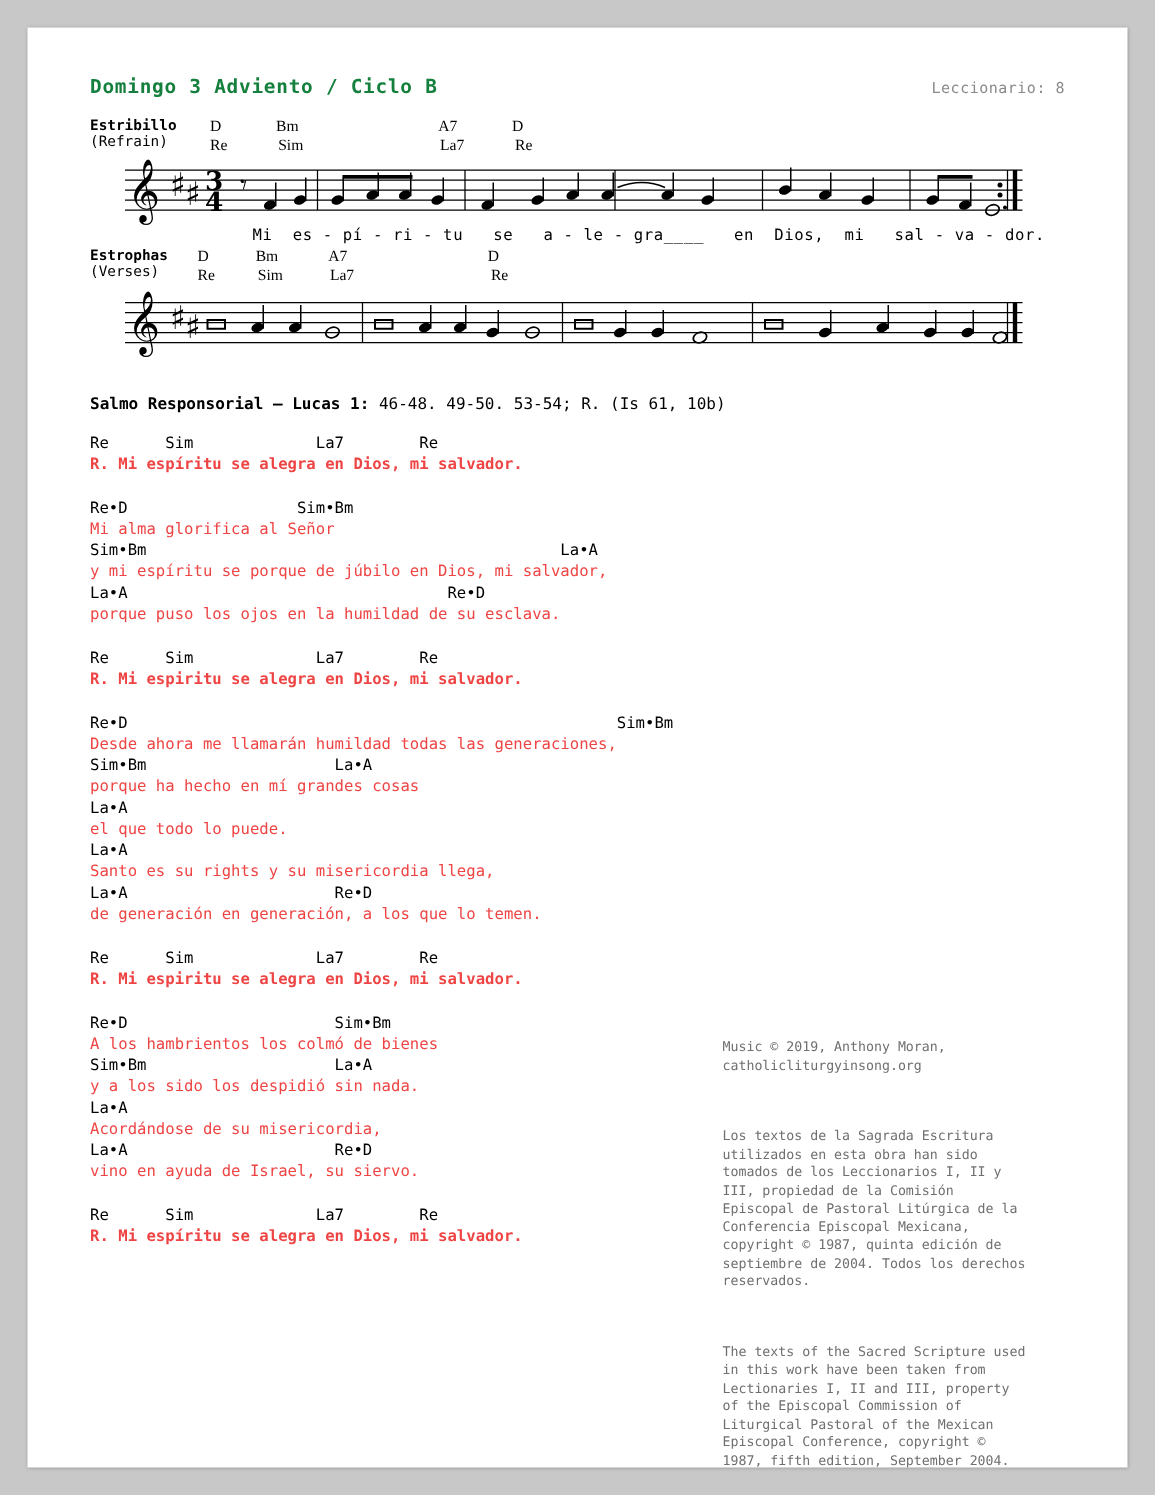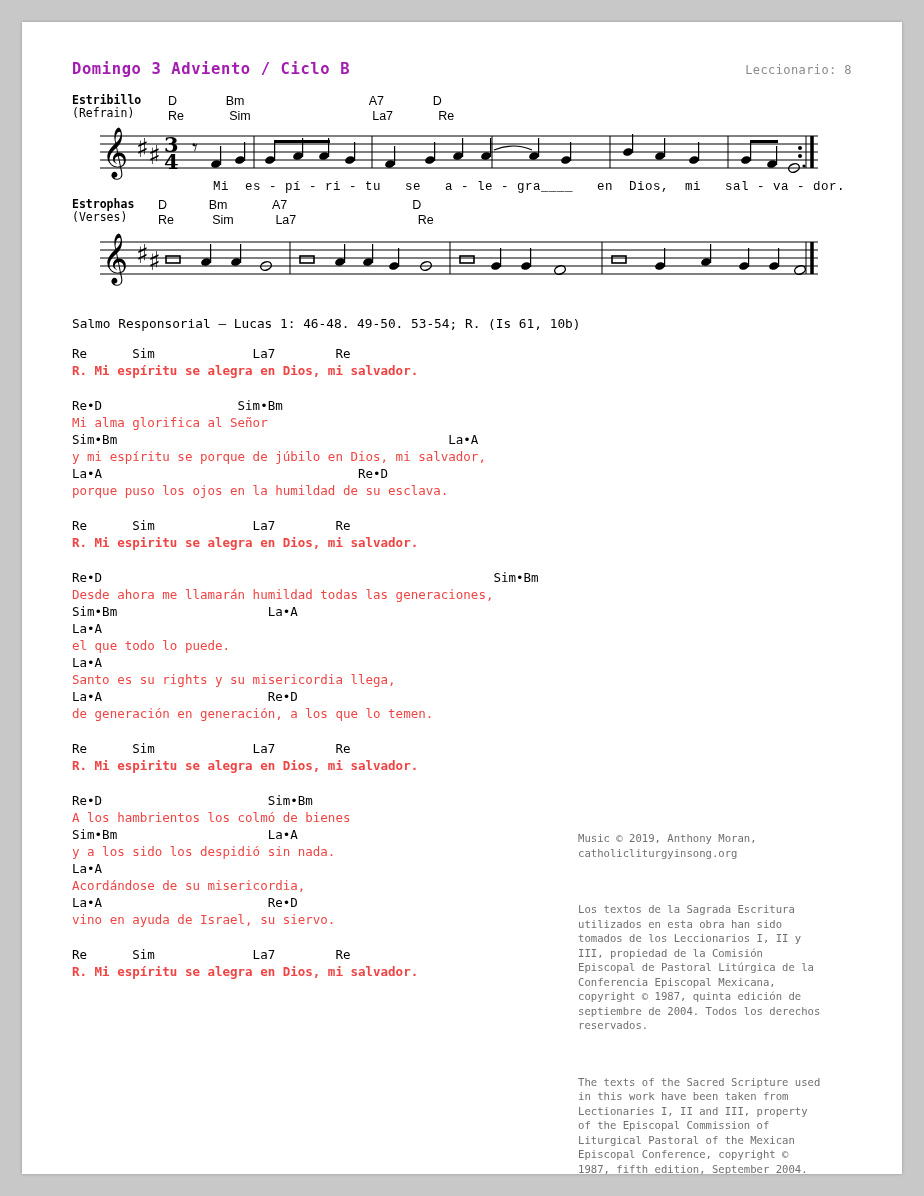--- a/index.html
+++ b/index.html
@@ -32,21 +32,21 @@
   .header-row {
     display: flex;
     align-items: baseline;
     justify-content: space-between;
   }
   .doc-title {
     font-family: "DejaVu Sans Mono", monospace;
     font-size: 15.5px;
     font-weight: bold;
     letter-spacing: 0.6px;
-    color: #a21caf;
+    color: #15803d;
   }
   .lectionary {
     font-family: "DejaVu Sans Mono", monospace;
     font-size: 12px;
     color: #8a8a8a;
     letter-spacing: 0.4px;
     padding-right: 20px;
   }
   
   .system {
@@ -62,21 +62,21 @@
     font-family: "DejaVu Sans Mono", monospace;
     font-size: 11.5px;
     font-weight: bold;
     line-height: 13px;
     color: #000;
     white-space: pre;
   }
   .sec-label .sub { font-weight: normal; }
   .chordline {
     position: absolute;
-    font-family: Liberation Sans, sans-serif;
+    font-family: Liberation Serif, serif;
     font-size: 12.5px;
     color: #000;
     white-space: pre;
   }
   .staffbox {
     position: absolute;
     left: 22px;
     right: 22px;
   }
   .lyricline {
@@ -88,21 +88,21 @@
     white-space: pre;
   }
   
   .psalm-title {
     margin-top: 26px;
     font-family: "DejaVu Sans Mono", monospace;
     font-size: 12.8px;
     color: #000;
     white-space: pre;
   }
-  .psalm-title b { font-weight: normal; }
+  .psalm-title b { font-weight: bold; }
   .blocks { margin-top: 14px; }
   .block { margin-bottom: 18px; }
   .chords {
     font-family: "DejaVu Sans Mono", monospace;
     font-size: 12.5px;
     line-height: 17px;
     white-space: pre;
     color: #000;
   }
   .text {
@@ -217,21 +217,21 @@
               <rect x="682" y="20" width="1.2" height="19"></rect>
             <rect x="656" y="14" width="28" height="3"></rect>
             <ellipse cx="700" cy="42" rx="5.5" ry="4" transform="rotate(-20 700 42)" fill="none" stroke="#000" stroke-width="1.4"></ellipse>
             <circle cx="710" cy="40" r="1.6"></circle>
           </g>
 
           <path d="M400 24 Q420 16 438 24" fill="none" stroke="#000" stroke-width="1.2"></path>
         </svg>
       </div>
 
-      <div class="lyricline" style="left:141px; top:86px;font-family:Liberation Mono, monospace;">Mi  es - pí - ri - tu   se   a - le - gra____   en  Dios,  mi   sal - va - dor.</div>
+      <div class="lyricline" style="left:130px; top:86px;">Mi  es - pí - ri - tu   se   a - le - gra____   en  Dios,  mi   sal - va - dor.</div>
     </div>
 
     <div class="system verses">
       <div class="sec-label"><span>Estrophas</span><br><span class="sub">(Verses)</span></div>
 
       <div class="chordline" style="left:86px; top:0px;">D            Bm             A7                                    D</div>
       <div class="chordline" style="left:86px; top:15px;">Re           Sim            La7                                   Re</div>
 
       <div class="staffbox" style="top:34px;">
         <svg width="730" height="54" viewBox="0 0 730 54">
@@ -312,20 +312,21 @@
 
       <div class="block">
         <div class="chords">Re      Sim             La7        Re</div>
         <div class="text resp">R. Mi espiritu se alegra en Dios, mi salvador.</div>
       </div>
 
       <div class="block">
         <div class="chords">Re•D                                                    Sim•Bm</div>
         <div class="text">Desde ahora me llamarán humildad todas las generaciones,</div>
         <div class="chords">Sim•Bm                    La•A</div>
+        <div class="text">porque ha hecho en mí grandes cosas</div>
         <div class="chords">La•A</div>
         <div class="text">el que todo lo puede.</div>
         <div class="chords">La•A</div>
         <div class="text">Santo es su rights y su misericordia llega,</div>
         <div class="chords">La•A                      Re•D</div>
         <div class="text">de generación en generación, a los que lo temen.</div>
       </div>
 
       <div class="block">
         <div class="chords">Re      Sim             La7        Re</div>

